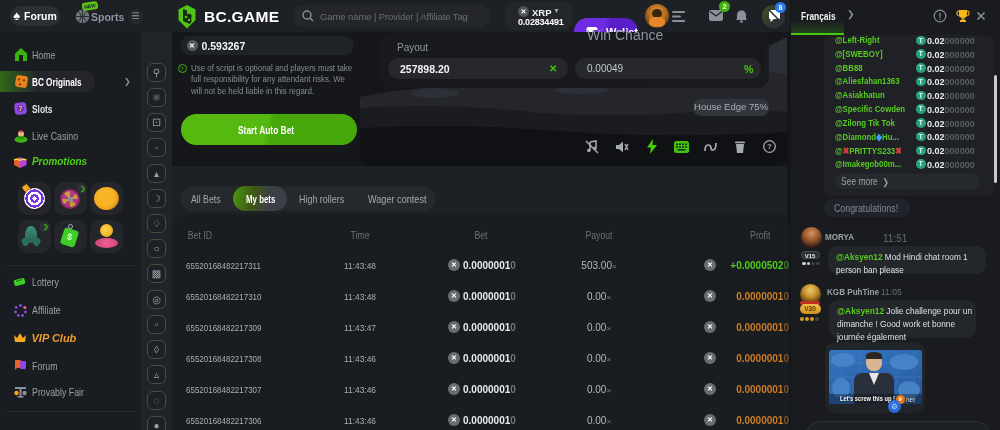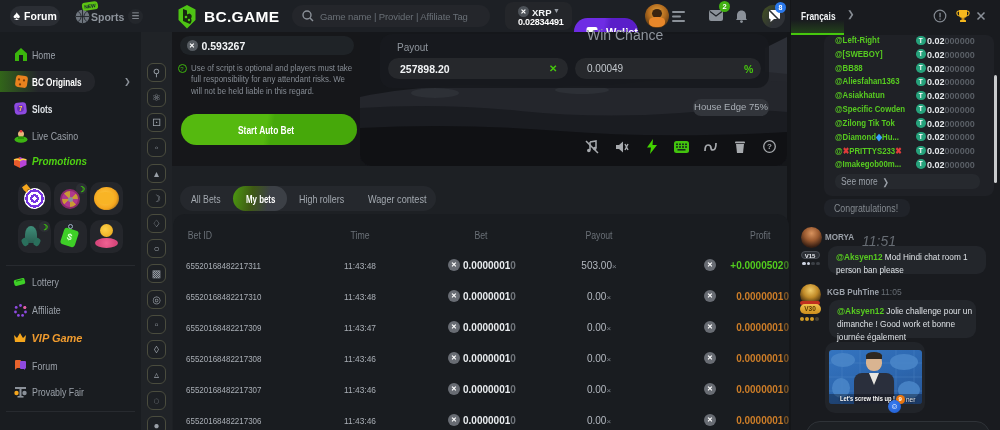--- a/index.html
+++ b/index.html
@@ -176,21 +176,21 @@
       <circle cx="1.5" cy="8" r="1.4"></circle>
       <circle cx="2.2" cy="3.4" r="1.4"></circle>
     </g>
   <circle cx="10.8" cy="3.4" r="1.5" fill="#e8609a"></circle>
 </svg>
 <div class="abs" style="left:31.5px;top:303.5px;color:#9aa0a8;font-size:10.5px;white-space:nowrap;transform:scaleX(0.84);transform-origin:0 0;">Affiliate</div>
 
 <svg class="abs" style="left:13px;top:332px;" width="14" height="12" viewBox="0 0 14 12">
   <path d="M1 3 L4 6 L7 1 L10 6 L13 3 L12 10 L2 10 Z" fill="#f5a61d"></path>
 </svg>
-<div class="abs" style="left:31.5px;top:331.5px;color:#f09b2e;font-size:11px;font-weight:800;font-style:italic;">VIP Game</div>
+<div class="abs" style="left:31.5px;top:331.5px;color:#f09b2e;font-size:11px;font-weight:800;font-style:italic;">VIP Club</div>
 
 <svg class="abs" style="left:14px;top:360px;" width="13" height="12" viewBox="0 0 13 12">
   <path d="M1 1 Q1 0 2 0 L6 0 Q7 0 7 1 L7 7 Q7 8 6 8 L3 8 L1 10 Z" fill="#e8622c"></path>
   <path d="M6 2 Q6 1 7 1 L11 1 Q12 1 12 2 L12 8 L10 10 L10 9 L7 9 Q6 9 6 8 Z" fill="#8e4ae0"></path>
 </svg>
 <div class="abs" style="left:31.5px;top:359.5px;color:#9aa0a8;font-size:10.5px;white-space:nowrap;transform:scaleX(0.84);transform-origin:0 0;">Forum</div>
 
 <svg class="abs" style="left:14px;top:386px;" width="13" height="12" viewBox="0 0 13 12">
   <rect x="5.5" y="1" width="2" height="9" fill="#8b9199"></rect>
   <rect x="1" y="1" width="11" height="2" fill="#8b9199"></rect>
@@ -434,21 +434,21 @@
 <div class="abs" style="left:824px;top:199px;width:86px;height:17.5px;border-radius:8px;background:#202329;"></div>
 <div class="abs" style="left:833.5px;top:203px;color:#83898f;font-size:10px;white-space:nowrap;transform:scaleX(0.88);transform-origin:0 0;">Congratulations!</div>
 
 <div class="abs r" style="left:801px;top:227px;width:21px;height:21px;background:radial-gradient(circle at 50% 30%,#d8935e 0%,#9a5a30 40%,#3a2014 75%,#26160c 100%);"></div>
 <div class="abs" style="left:800.5px;top:250.5px;width:19px;height:8.5px;border-radius:4px;background:#2c2f35;border:0.5px solid #4a4e55;color:#e8eaee;font-size:6px;font-weight:700;text-align:center;line-height:8px;">V15</div>
 <div class="abs r" style="left:802px;top:261.5px;width:3.6px;height:3.6px;background:#cdd4e2;"></div>
 <div class="abs r" style="left:806.7px;top:261.5px;width:3.6px;height:3.6px;background:#cdd4e2;"></div>
 <div class="abs r" style="left:811.4px;top:261.5px;width:3.6px;height:3.6px;background:#3c4046;"></div>
 <div class="abs r" style="left:816.1px;top:261.5px;width:3.6px;height:3.6px;background:#3c4046;"></div>
 <div class="abs" style="left:825px;top:232px;color:#9ba1a9;font-size:9px;font-weight:700;white-space:nowrap;transform:scaleX(0.9);transform-origin:0 0;">MORYA</div>
-<div class="abs" style="left:862px;top:232.5px;color:#666c73;font-size:14px;font-style:italic;">11:51</div>
+<div class="abs" style="left:883px;top:232.5px;color:#666c73;font-size:10px;">11:51</div>
 <div class="abs" style="left:828px;top:246px;width:158px;height:27.5px;border-radius:9px;background:#23262b;"></div>
 <div class="abs" style="left:836px;top:249.5px;color:#dde1e5;font-size:9.7px;line-height:13px;white-space:nowrap;transform:scaleX(0.85);transform-origin:0 0;"><span style="color:#57cb20;font-weight:700;">@Aksyen12</span> Mod Hindi chat room 1<br>person ban please</div>
 
 <div class="abs r" style="left:800px;top:284px;width:21px;height:21px;background:radial-gradient(circle at 50% 30%,#f0cc6a 0%,#c08a28 40%,#4a3210 75%,#2a1e0a 100%);"></div>
 <div class="abs" style="left:800px;top:300.5px;width:20px;height:4px;border-radius:2px;background:#c03020;"></div>
 <div class="abs" style="left:799.5px;top:304px;width:21px;height:10px;border-radius:5px;background:linear-gradient(180deg,#f0c14c,#cd8e1d);color:#5a3a00;font-size:6.5px;font-weight:700;text-align:center;line-height:10px;">V30</div>
 <div class="abs r" style="left:800px;top:316.5px;width:4px;height:4px;background:#d19b26;"></div>
 <div class="abs r" style="left:805px;top:316.5px;width:4px;height:4px;background:#d19b26;"></div>
 <div class="abs r" style="left:810px;top:316.5px;width:4px;height:4px;background:#d19b26;"></div>
 <div class="abs r" style="left:815px;top:316.5px;width:4px;height:4px;background:#4a4538;"></div>

